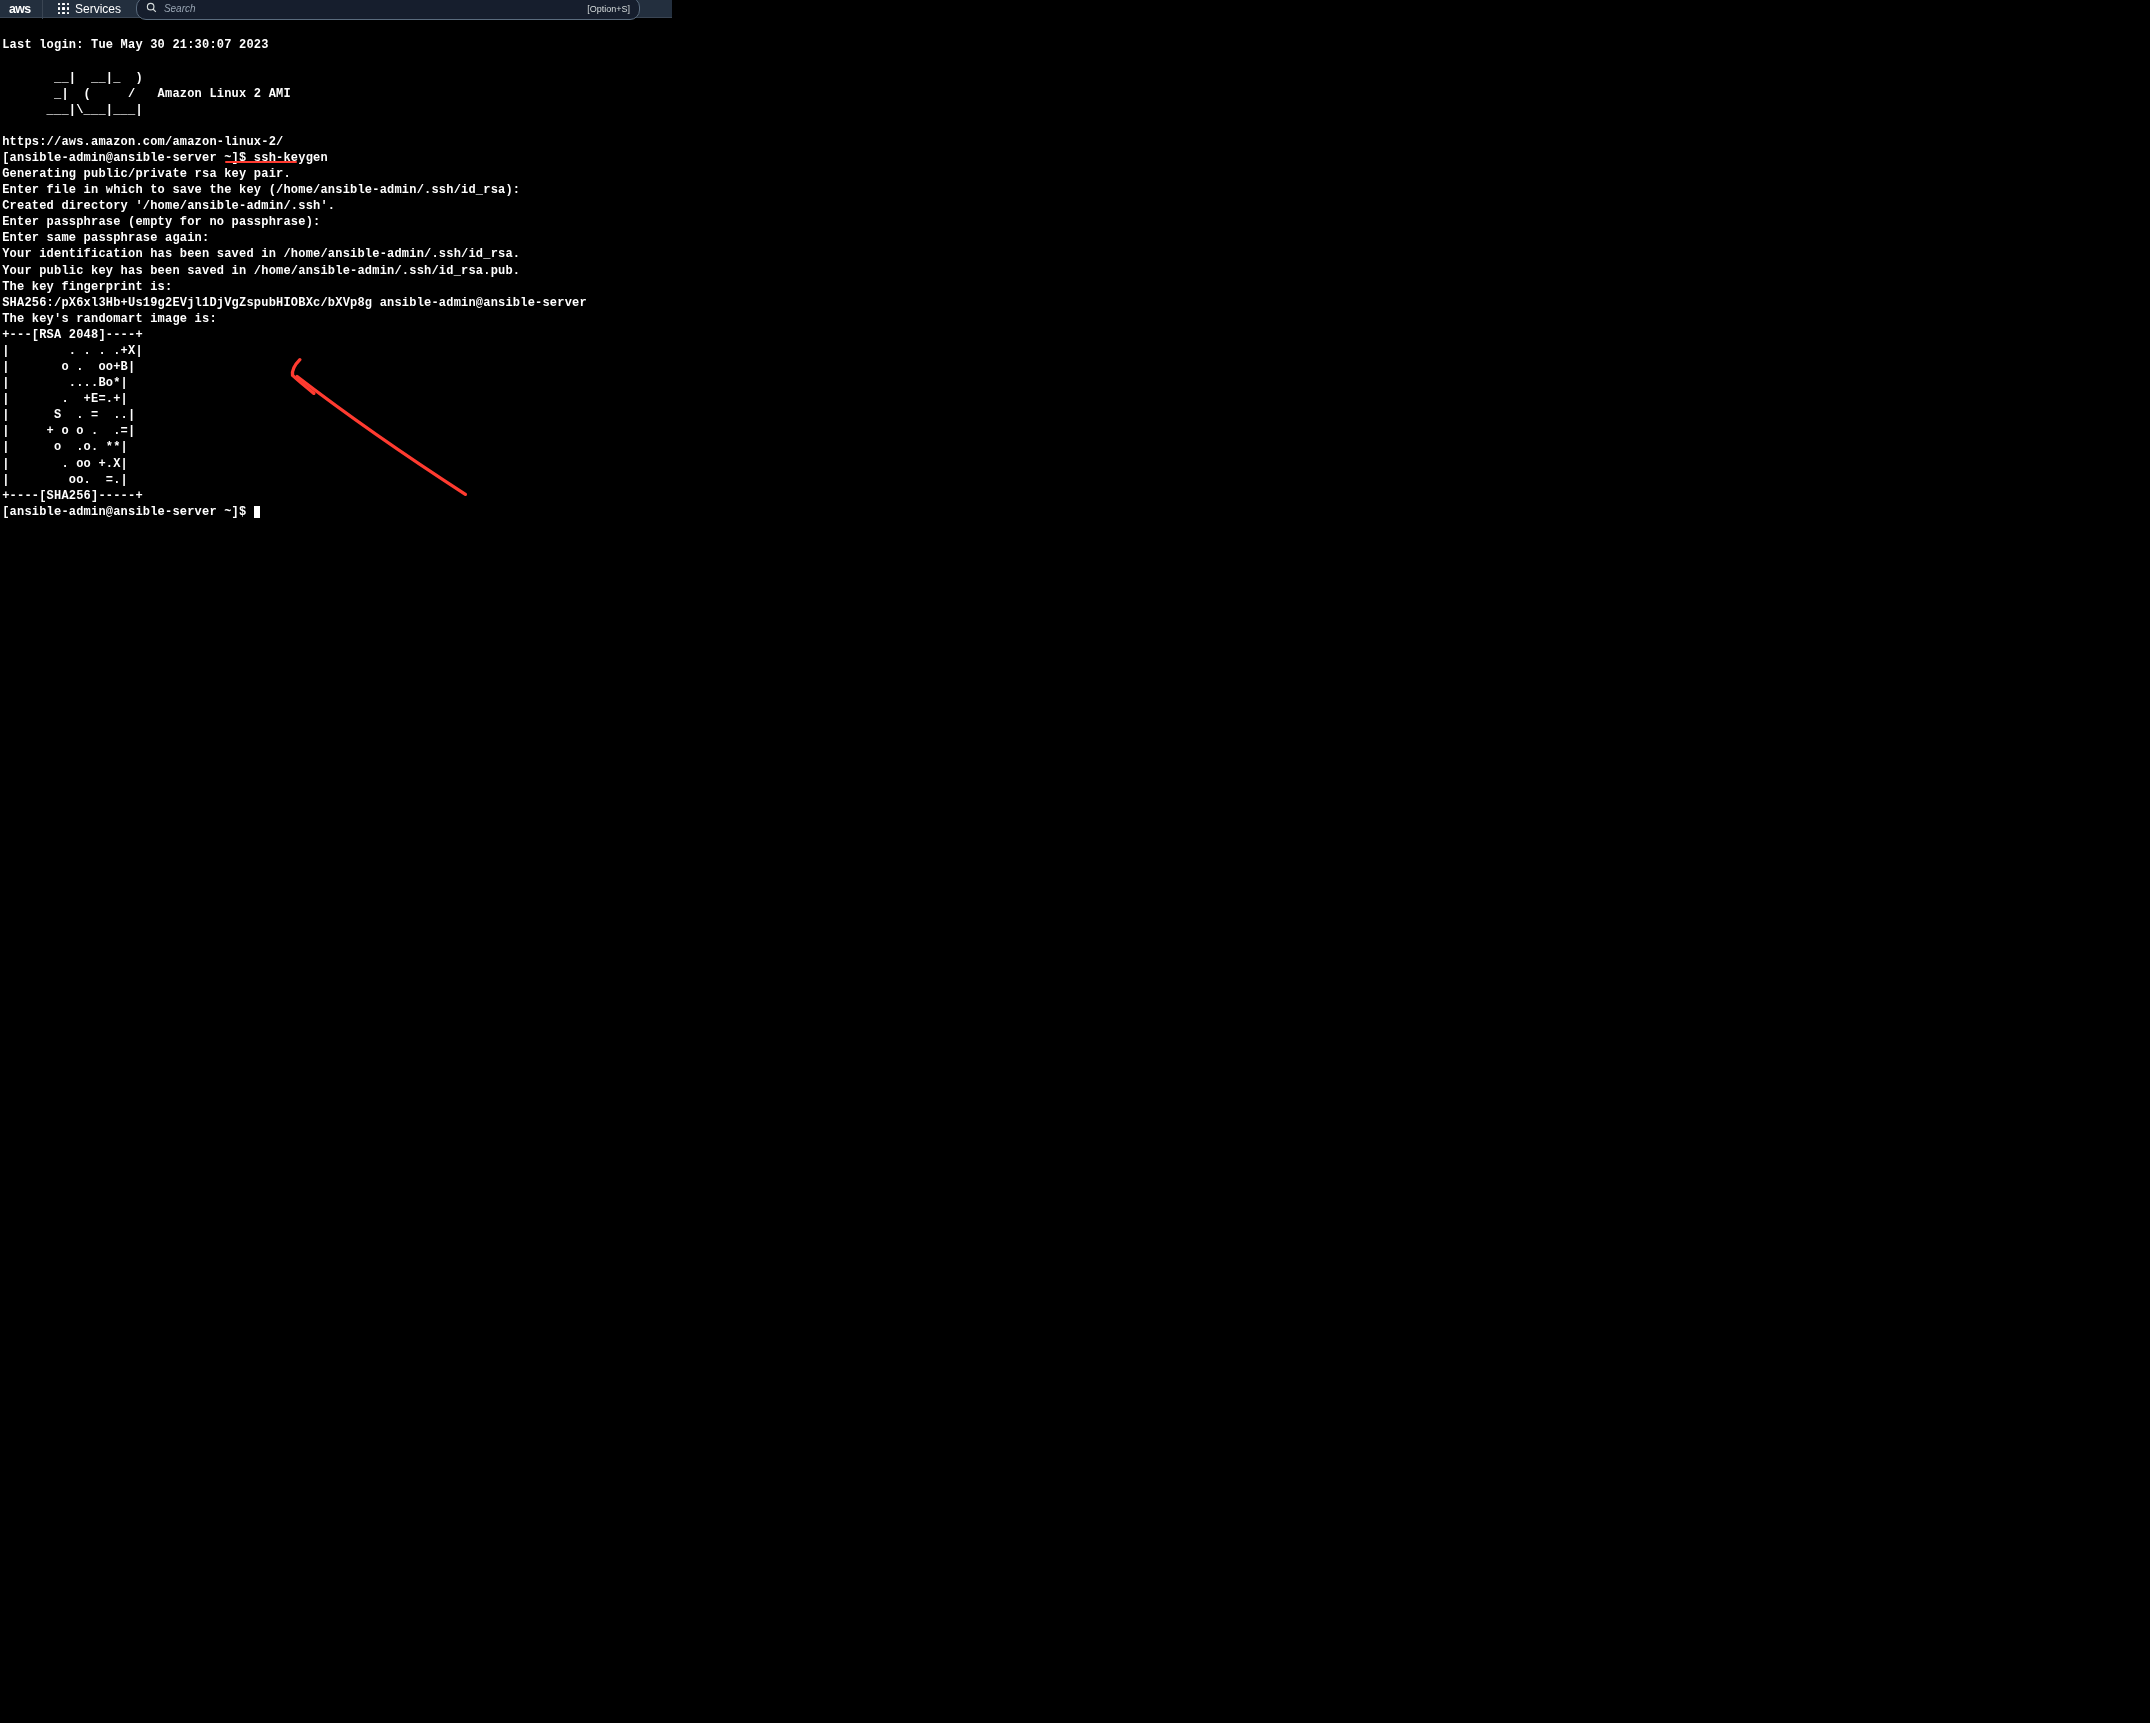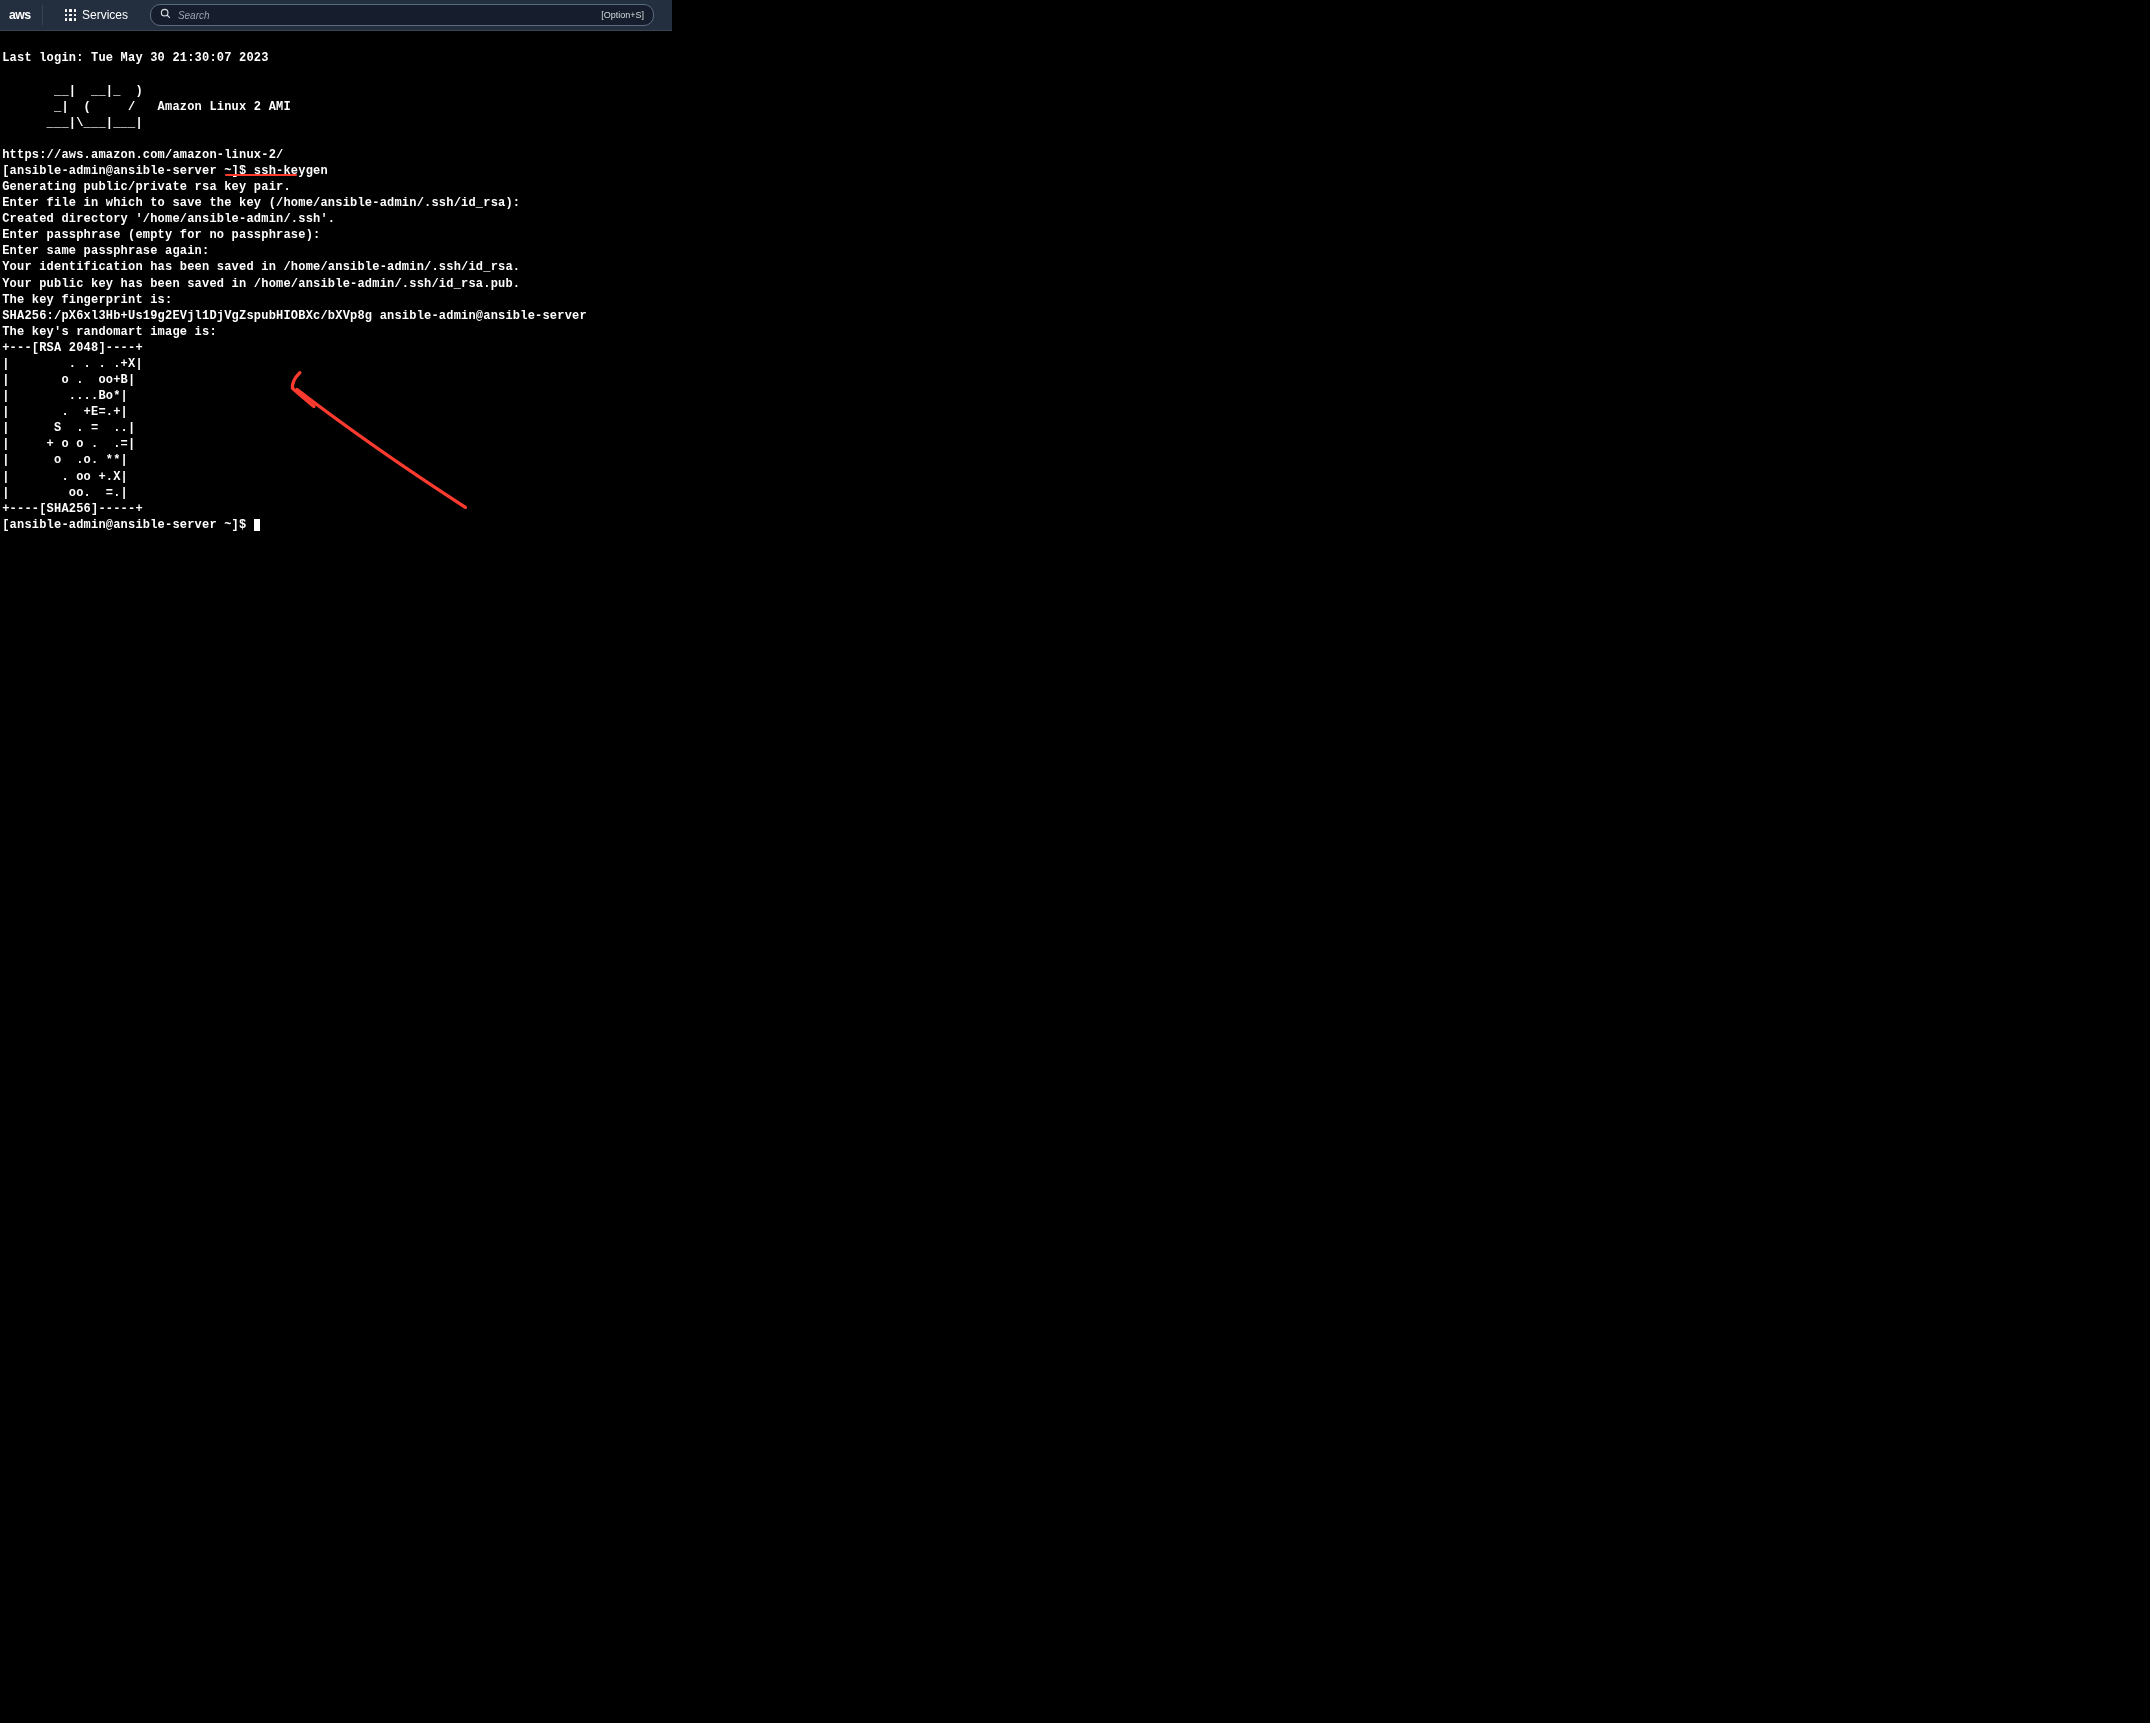--- a/index.html
+++ b/index.html
@@ -8,22 +8,22 @@
       background: #000;
       color: #fff;
       width: 672px;
       overflow-x: hidden;
     }
     .header {
       background: #232f3e;
       display: flex;
       align-items: center;
       padding: 4.5px 9px;
-      height: 31px;
-      gap: 22px;
+      height: 18px;
+      gap: 15px;
       border-bottom: 0.6px solid #3a4553;
     }
     .aws-logo {
       display: flex;
       align-items: center;
       font-weight: bold;
       color: #fff;
       font-size: 12.3px;
       cursor: pointer;
       padding-right: 11.2px;

